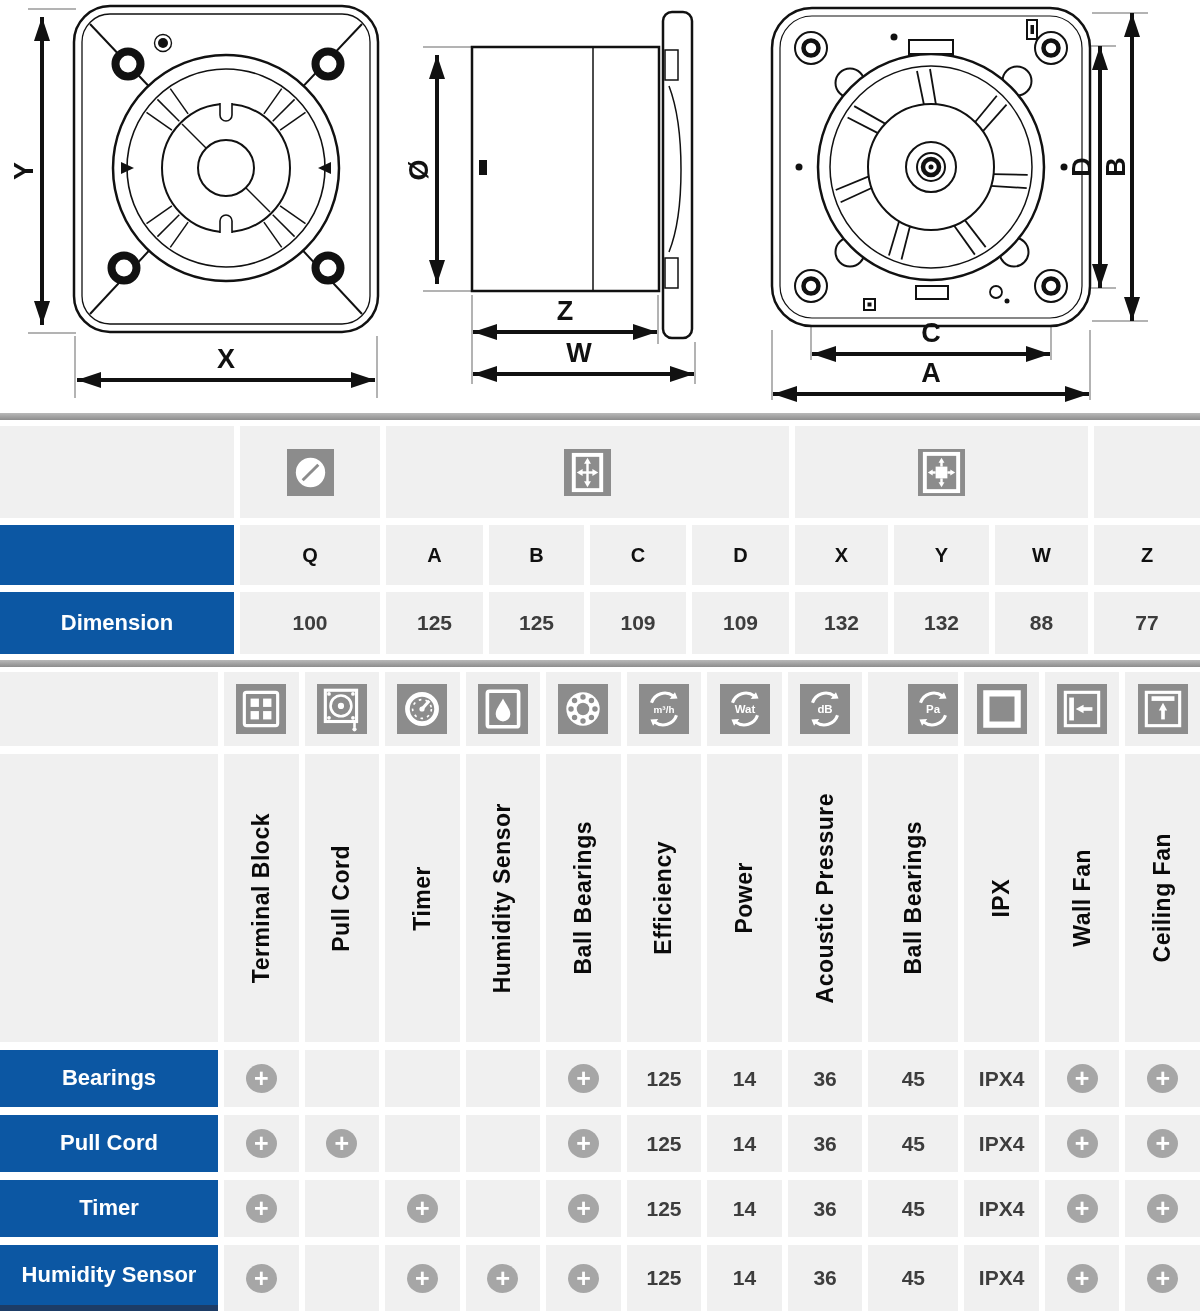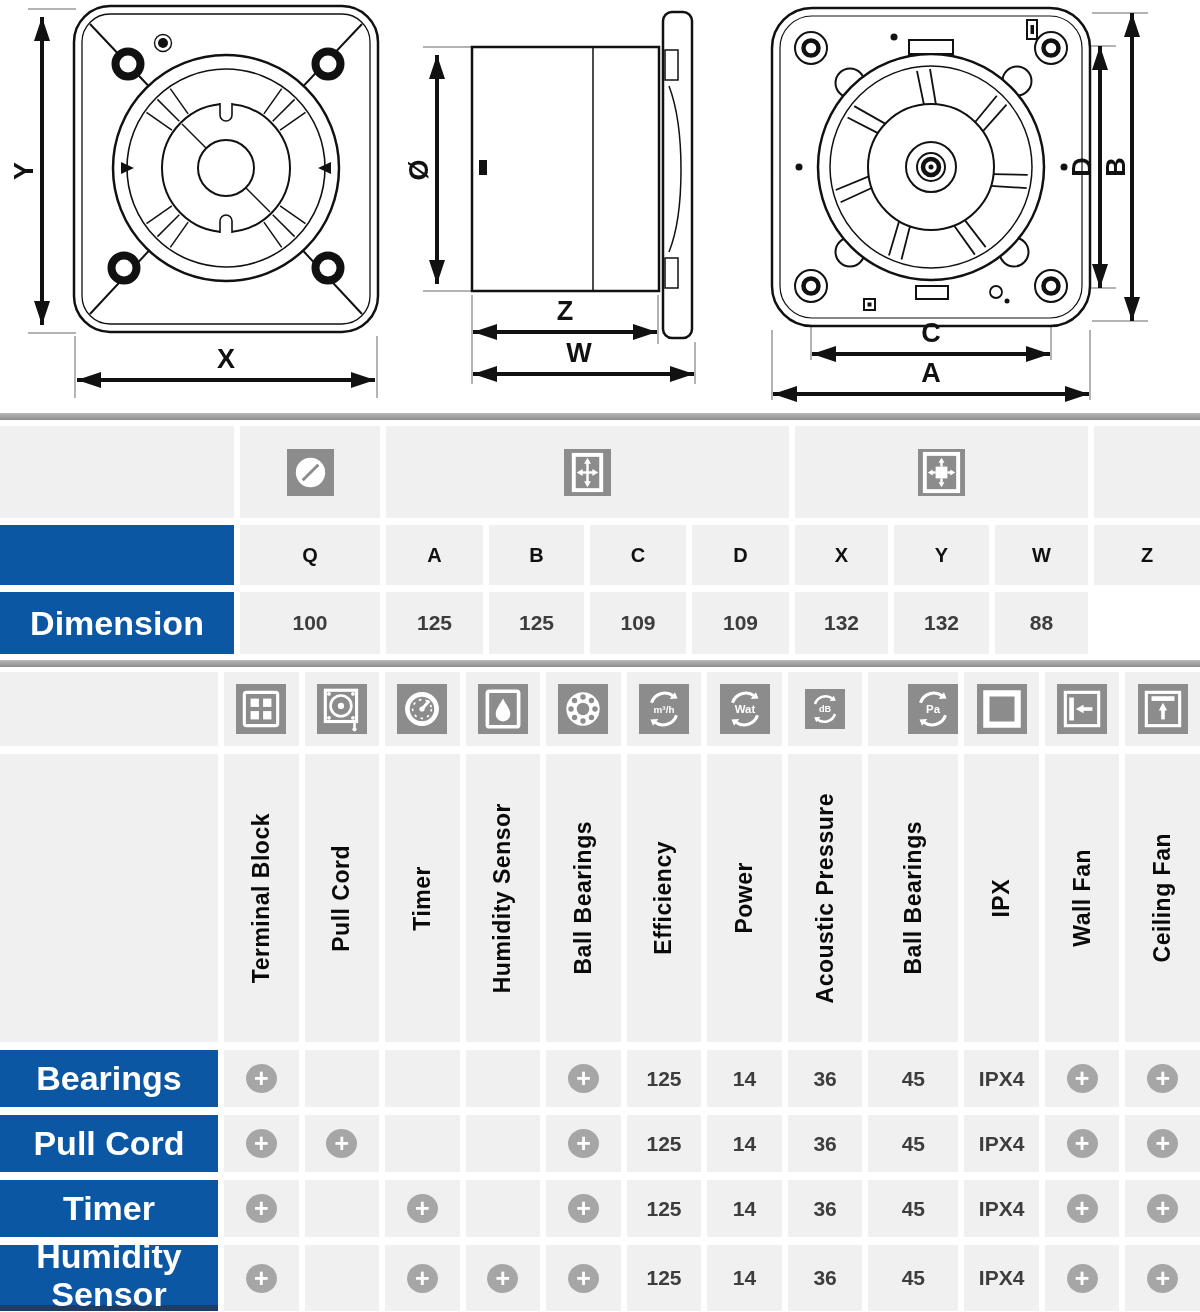--- a/index.html
+++ b/index.html
@@ -6,21 +6,21 @@
   body{width:1200px;height:1312px;overflow:hidden;background:#fff;font-family:"Liberation Sans",sans-serif;}
   .drawings{display:flex;justify-content:space-between;align-items:flex-start;padding:0 16px 0 10px;height:405px;}
   .bar{height:7px;background:linear-gradient(#b9b9b9,#8d8d8d);}
   .bar.top{margin-top:8px;}
   .bar.mid{margin-top:6px;}
   #dim-grid{margin-top:6px;display:grid;grid-template-columns:234px 140px 97px 95px 96px 97px 93px 95px 93px 1fr;grid-template-rows:92px 60px 62px;gap:7px 6px;}
   #feat-grid{margin-top:5px;display:grid;grid-template-columns:218px repeat(12,1fr);grid-template-rows:74px 288px 57px 57px 57px 66px;gap:8px 6px;}
   .cell{display:flex;align-items:center;justify-content:center;}
   .gray{background:#f0f0f0;}
   .blue{background:#0c57a3;}
-  .rowlabel{color:#fff;font-weight:bold;font-size:34px;text-align:center;line-height:1.12;}
+  .rowlabel{color:#fff;font-weight:bold;font-size:22px;text-align:center;line-height:1.12;}
   .letter{font-weight:bold;font-size:20px;color:#101010;}
   .val{font-size:21px;color:#3d3d3d;font-weight:bold;}
   .vlabel span{writing-mode:vertical-rl;transform:rotate(180deg);font-weight:bold;font-size:23px;color:#0a0a0a;white-space:nowrap;letter-spacing:.5px;}
   .icon-box{display:inline-block;}
   .icon-box svg{width:100%;height:100%;display:block;}
   .plus{width:31px;height:29px;border-radius:50%;background:#a6a6a6;color:#fff;font-size:25px;line-height:28px;text-align:center;display:inline-block;}
   .cut{border-bottom:6px solid #1d3c66;}
   .dimlabel{font-weight:bold;font-size:27px;fill:#111;font-family:"Liberation Sans",sans-serif;}
   .thin{stroke:#9a9a9a;stroke-width:1.5px;}
 </style>
@@ -245,20 +245,21 @@
     <div class="cell gray letter">Z</div>
     <div class="cell blue rowlabel">Dimension</div>
     <div class="cell gray val">100</div>
     <div class="cell gray val">125</div>
     <div class="cell gray val">125</div>
     <div class="cell gray val">109</div>
     <div class="cell gray val">109</div>
     <div class="cell gray val">132</div>
     <div class="cell gray val">132</div>
     <div class="cell gray val">88</div>
+    <div class="cell gray val">77</div>
   </div>
 
 <div class="bar mid"></div>
 
 <div id="feat-grid">
     <div class="cell gray"></div>
     <div class="cell gray">
       <span class="icon-box" style="height: 50px; width: 50px;">
         <svg viewBox="0 0 48 48">
           <rect width="48" height="48" fill="#8c8c8c"></rect>
@@ -341,21 +342,21 @@
           <rect width="48" height="48" fill="#8c8c8c"></rect>
           <path d="M12 18 A13.5 13.5 0 0 1 33 11.5" fill="none" stroke="#fff" stroke-width="3"></path>
           <polygon points="37,14 29.5,14.5 34.5,8" fill="#fff"></polygon>
           <path d="M36 30 A13.5 13.5 0 0 1 15 36.5" fill="none" stroke="#fff" stroke-width="3"></path>
           <polygon points="11,34 18.5,33.5 13.5,40" fill="#fff"></polygon>
           <text x="24" y="28" font-size="11" font-weight="bold" text-anchor="middle" fill="#fff" font-family="Liberation Sans, sans-serif">Wat</text>
         </svg>
       </span>
     </div>
     <div class="cell gray">
-      <span class="icon-box" style="height: 50px; width: 40px;">
+      <span class="icon-box" style="height: 50px; width: 72px;">
         <svg viewBox="0 0 48 48">
           <rect width="48" height="48" fill="#8c8c8c"></rect>
           <path d="M12 18 A13.5 13.5 0 0 1 33 11.5" fill="none" stroke="#fff" stroke-width="3"></path>
           <polygon points="37,14 29.5,14.5 34.5,8" fill="#fff"></polygon>
           <path d="M36 30 A13.5 13.5 0 0 1 15 36.5" fill="none" stroke="#fff" stroke-width="3"></path>
           <polygon points="11,34 18.5,33.5 13.5,40" fill="#fff"></polygon>
           <text x="24" y="28" font-size="11" font-weight="bold" text-anchor="middle" fill="#fff" font-family="Liberation Sans, sans-serif">dB</text>
         </svg>
       </span>
     </div>

